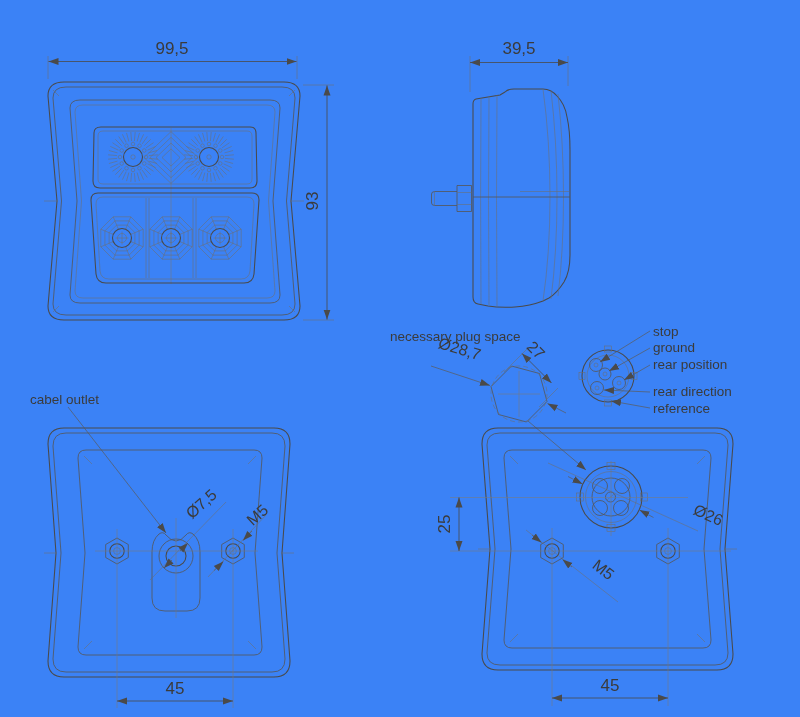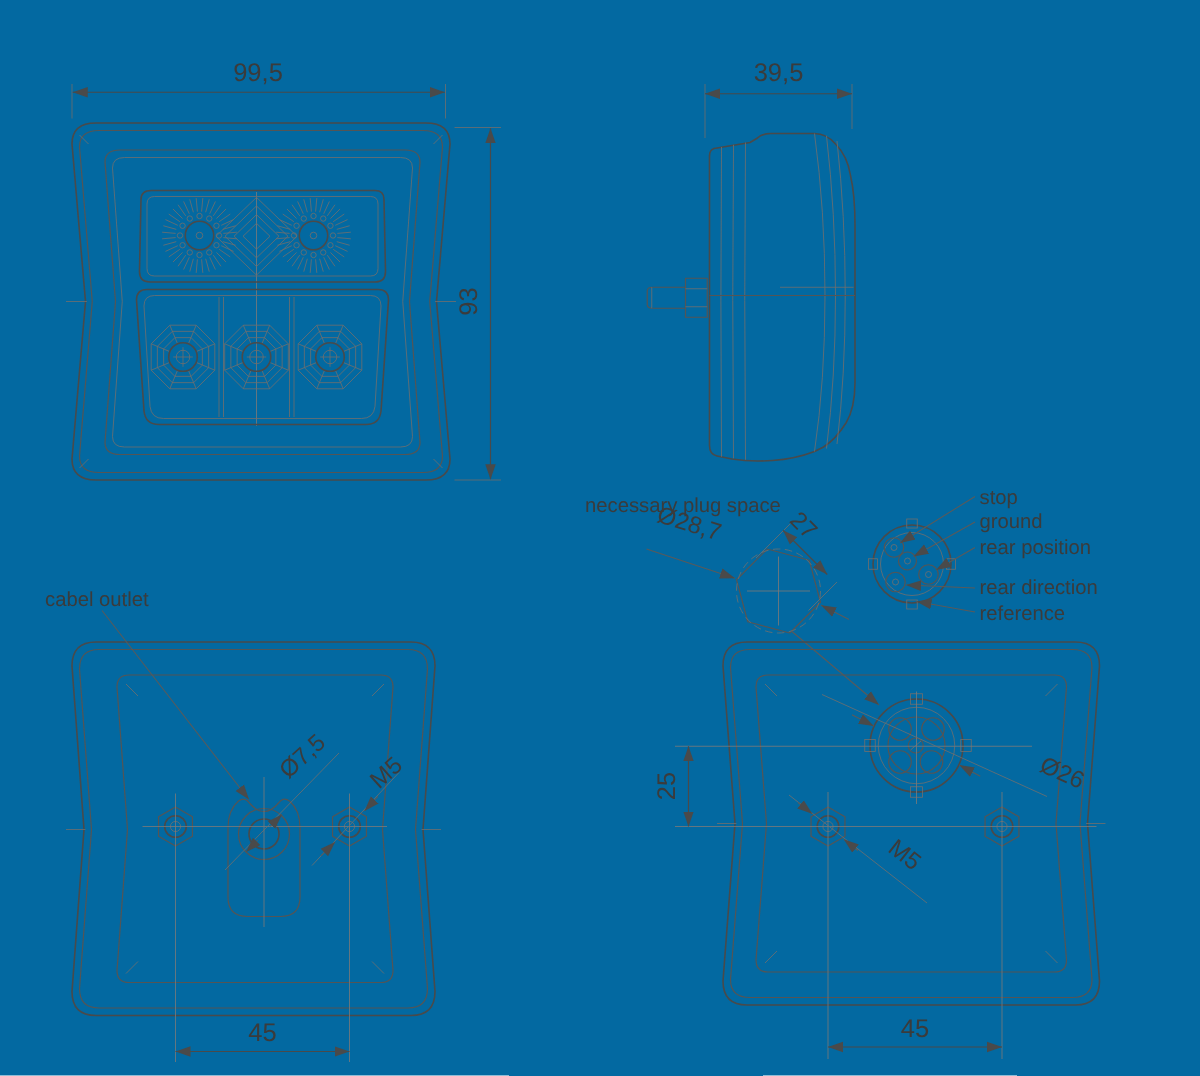--- a/index.html
+++ b/index.html
@@ -1,16 +1,16 @@
 <!DOCTYPE html>
 <html><head>
 <meta charset="utf-8">
 <style>
   html,body{margin:0;padding:0;background:#ffffff;}
-  .wrap{width:800px;height:717px;background:#0369a1;position:relative;overflow:hidden;
+  .wrap{width:800px;height:717px;background:#3b82f6;position:relative;overflow:hidden;
         font-family:"Liberation Sans",sans-serif;}
   svg{display:block}
   .ln  {fill:none;stroke:#4a4a4a;stroke-width:1.05;stroke-linecap:round;stroke-linejoin:round}
   .md  {fill:none;stroke:#555555;stroke-width:0.8;stroke-linejoin:round}
   .thin{fill:none;stroke:#6e6e6e;stroke-width:0.55}
   .cl  {fill:none;stroke:#7a7a7a;stroke-width:0.55}
   .dimln{fill:none;stroke:#4a4a4a;stroke-width:0.8}
   .ldr {fill:none;stroke:#5a5a5a;stroke-width:0.7}
   text {fill:#3b3b3b}
   .dim {font-size:17px}

